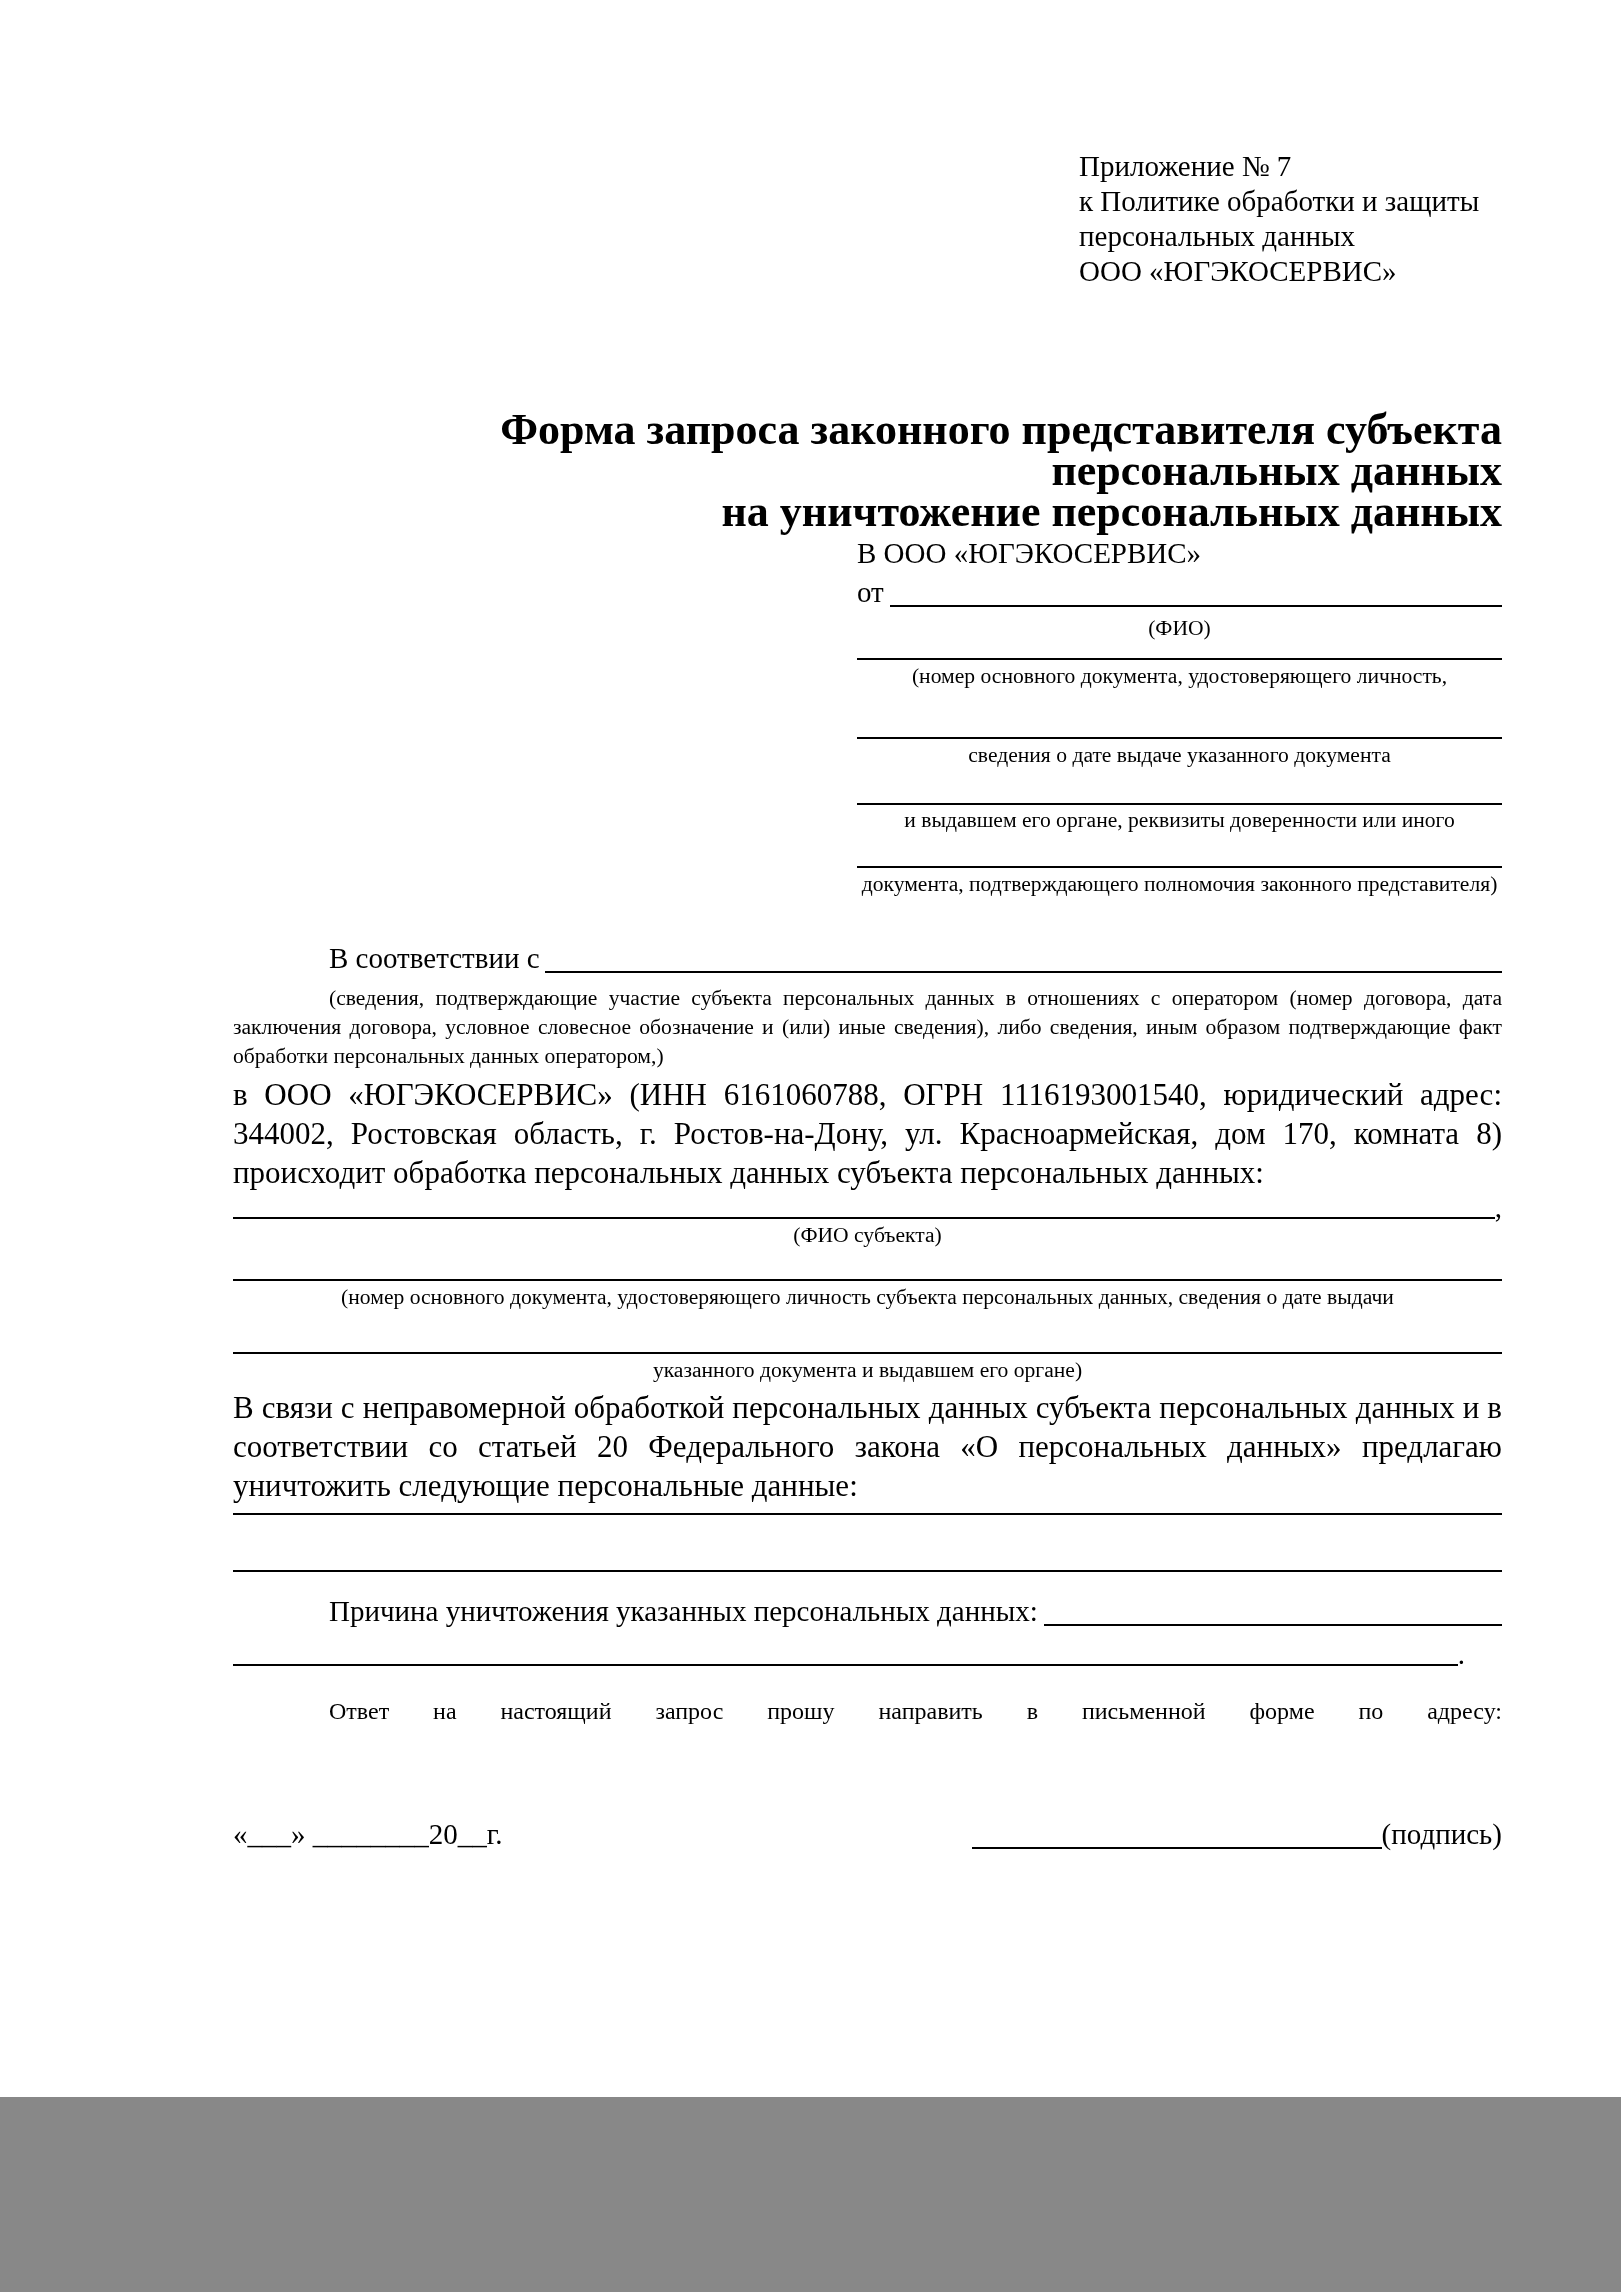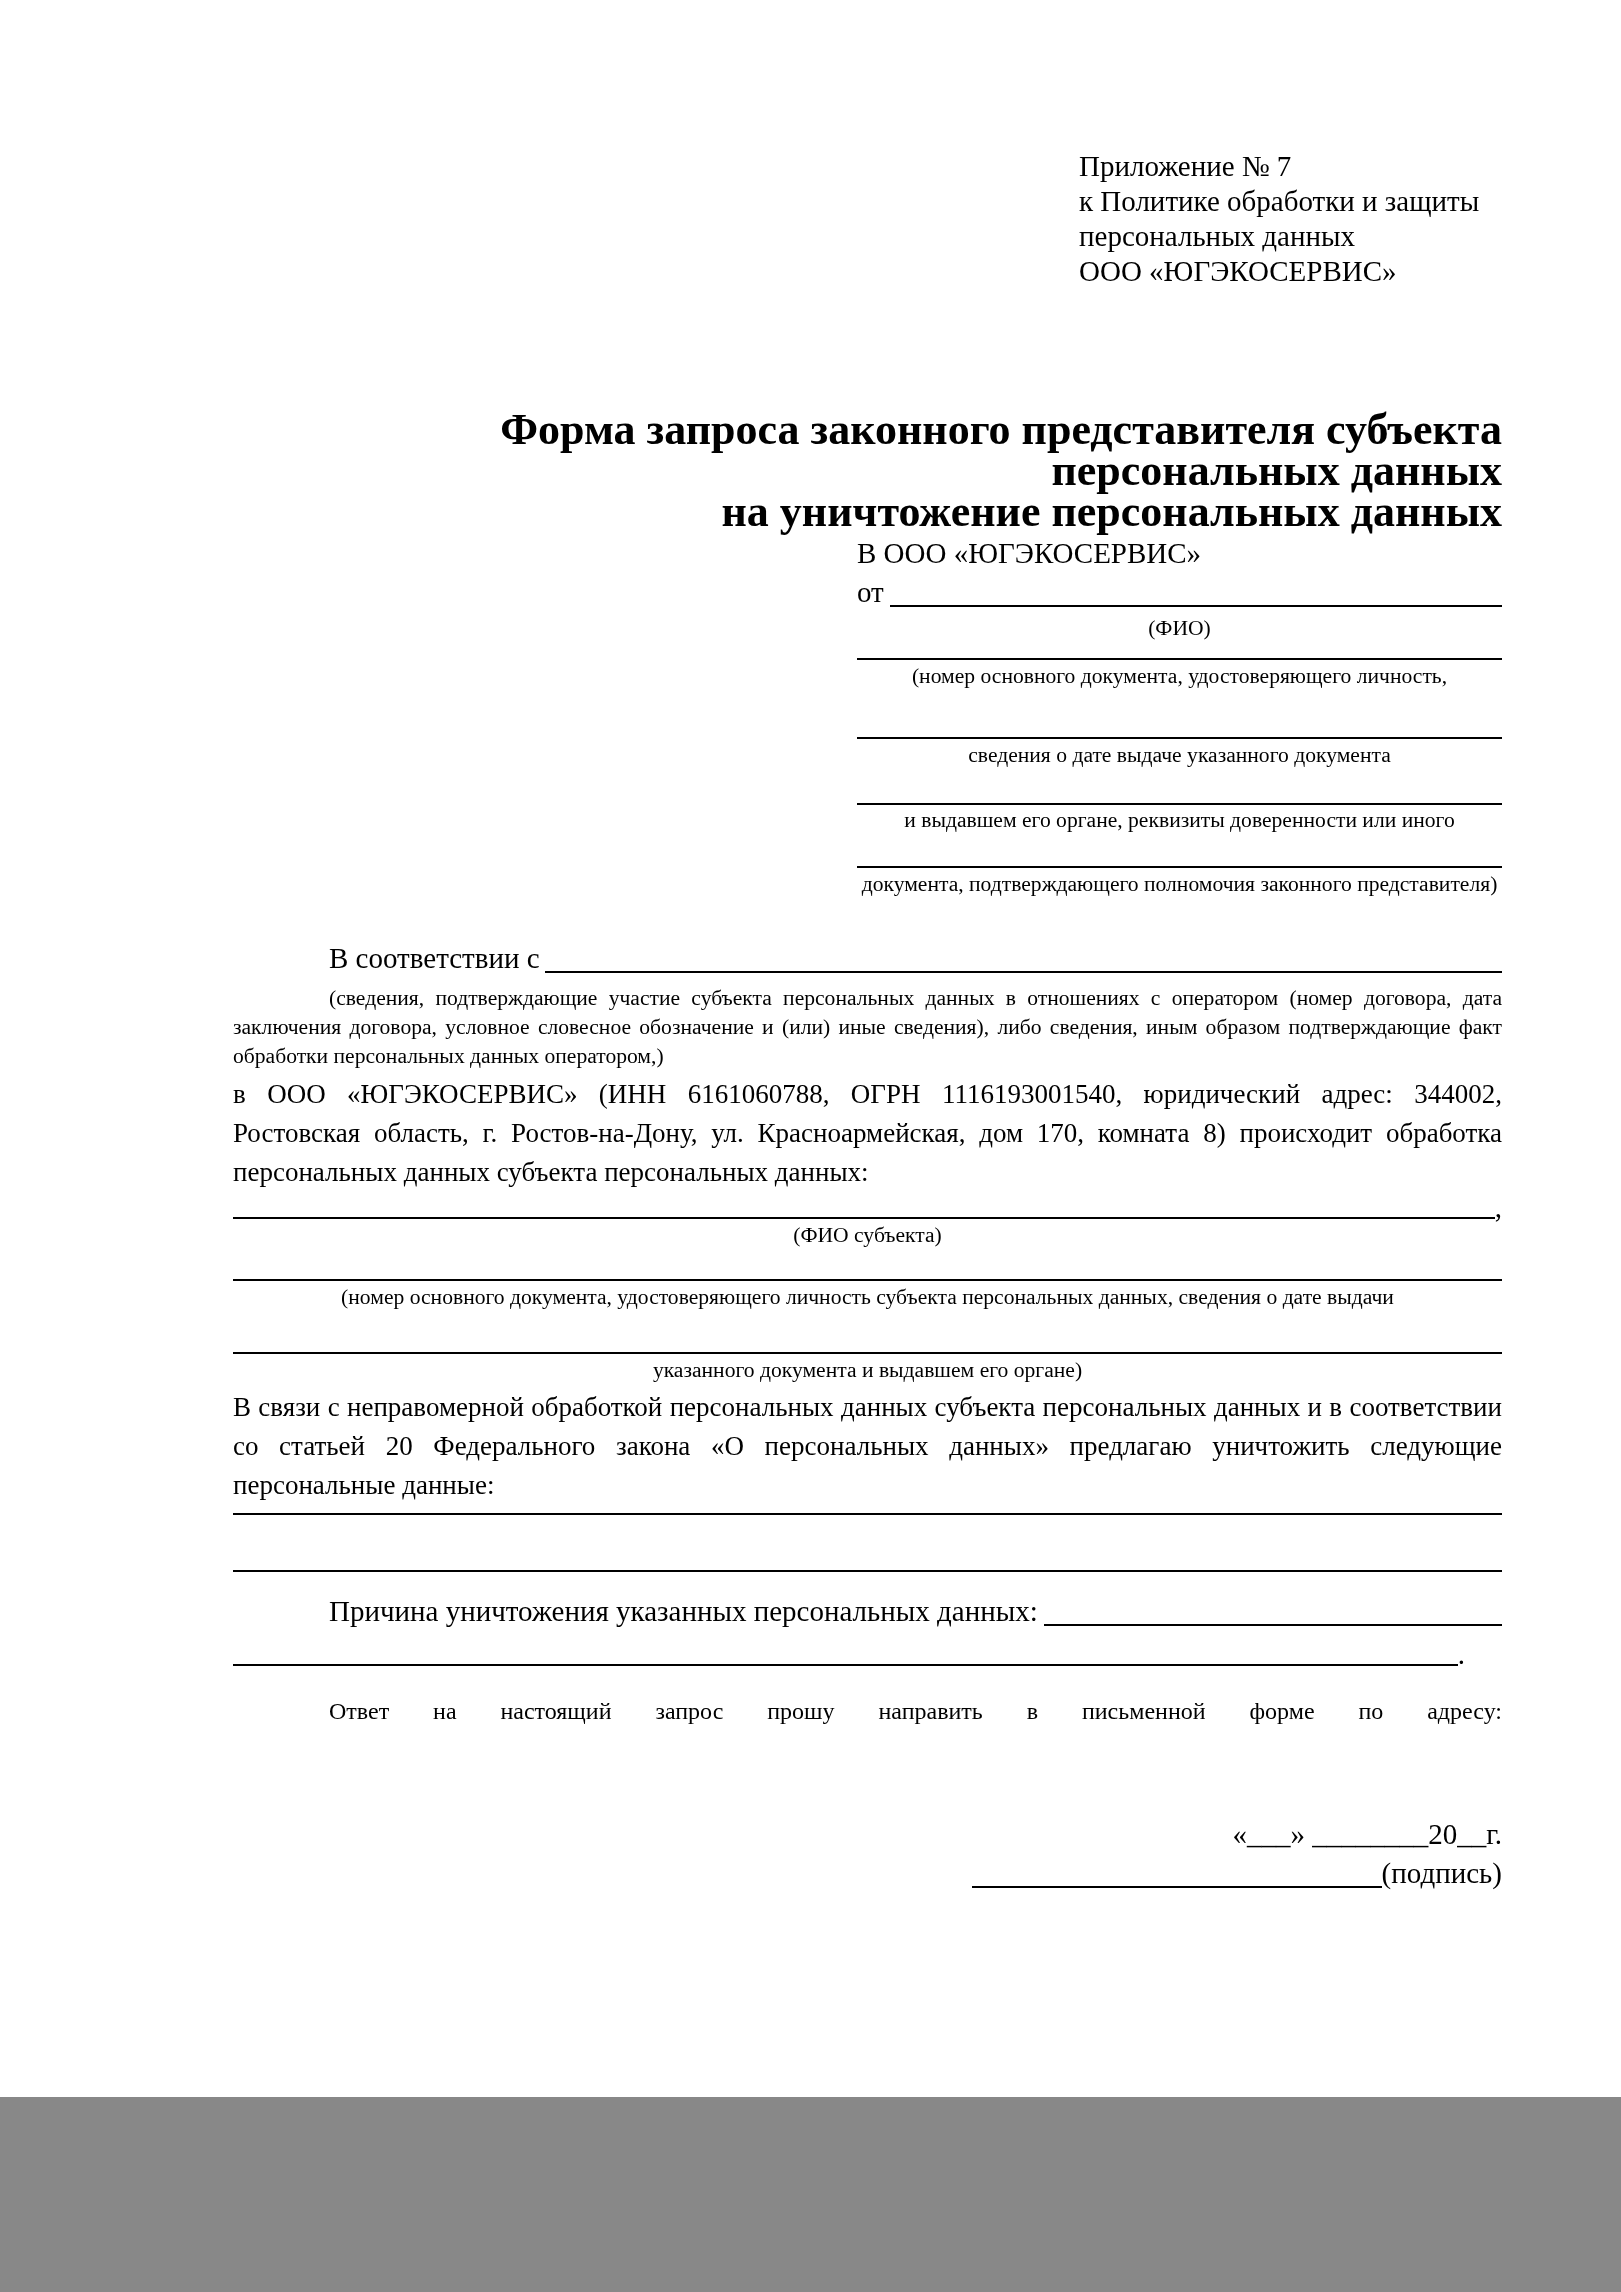--- a/index.html
+++ b/index.html
@@ -17,33 +17,33 @@
   .addr-col{width:645px;margin-left:auto;margin-top:2px;font-size:29px;line-height:39px;}
   .row{display:flex;align-items:flex-end;font-size:29px;line-height:39px;}
   .fill{flex:1 1 auto;border-bottom:2.9px solid #000;margin-bottom:4.9px;}
   .gap6{margin-left:5.9px;}
   .uline{border-bottom:2.9px solid #000;height:0;}
   .cap{font-size:21.6px;line-height:27.4px;text-align:center;margin-top:2.9px;}
   .mt16{margin-top:15.7px;} .mt48{margin-top:47px;} .mt34{margin-top:33px;}
   .mt32{margin-top:31px;} .mt42{margin-top:41px;} .mt30{margin-top:29px;}
   .mt8{margin-top:7.8px;} .mt56{margin-top:55px;} .mt20{margin-top:19.6px;}
   .smallnote{font-size:21.6px;line-height:29px;text-align:justify;text-indent:96px;margin-top:5.9px;}
-  .para{font-size:27px;line-height:39px;text-align:justify;margin-top:3.9px;}
+  .para{font-size:31px;line-height:39px;text-align:justify;margin-top:3.9px;}
   .indent{padding-left:96px;}
   .comma-row{margin-top:3.9px;height:23.5px;}
   .comma-row .fill{margin-bottom:0;}
   .comma-row span.pc{line-height:23.5px;}
   .period-row{margin-top:11.8px;height:25.5px;padding-right:37px;}
   .period-row .fill{margin-bottom:2px;}
   .period-row span.pc{line-height:25.5px;}
   .answer{font-size:24px;line-height:39px;text-align:justify;text-align-last:justify;text-indent:96px;margin-top:24px;}
   .addr-row{margin-top:2px;}
   .uline-fixed{display:inline-block;border-bottom:2.9px solid #000;margin-bottom:4.9px;}
   .w546{width:535px;} .w418{width:410px;}
-  .sig-row{margin-top:84px;display:flex;justify-content:space-between;align-items:flex-end;font-size:29px;line-height:39px;flex-direction:column;}
+  .sig-row{margin-top:84px;display:flex;justify-content:space-between;align-items:flex-end;font-size:29px;line-height:39px;}
   .sig-right{display:flex;align-items:flex-end;}
 </style>
 </head>
 <body>
 
 <div class="page">
 
   <div class="appendix">
     <div>Приложение № 7</div>
     <div>к Политике обработки и защиты</div>

